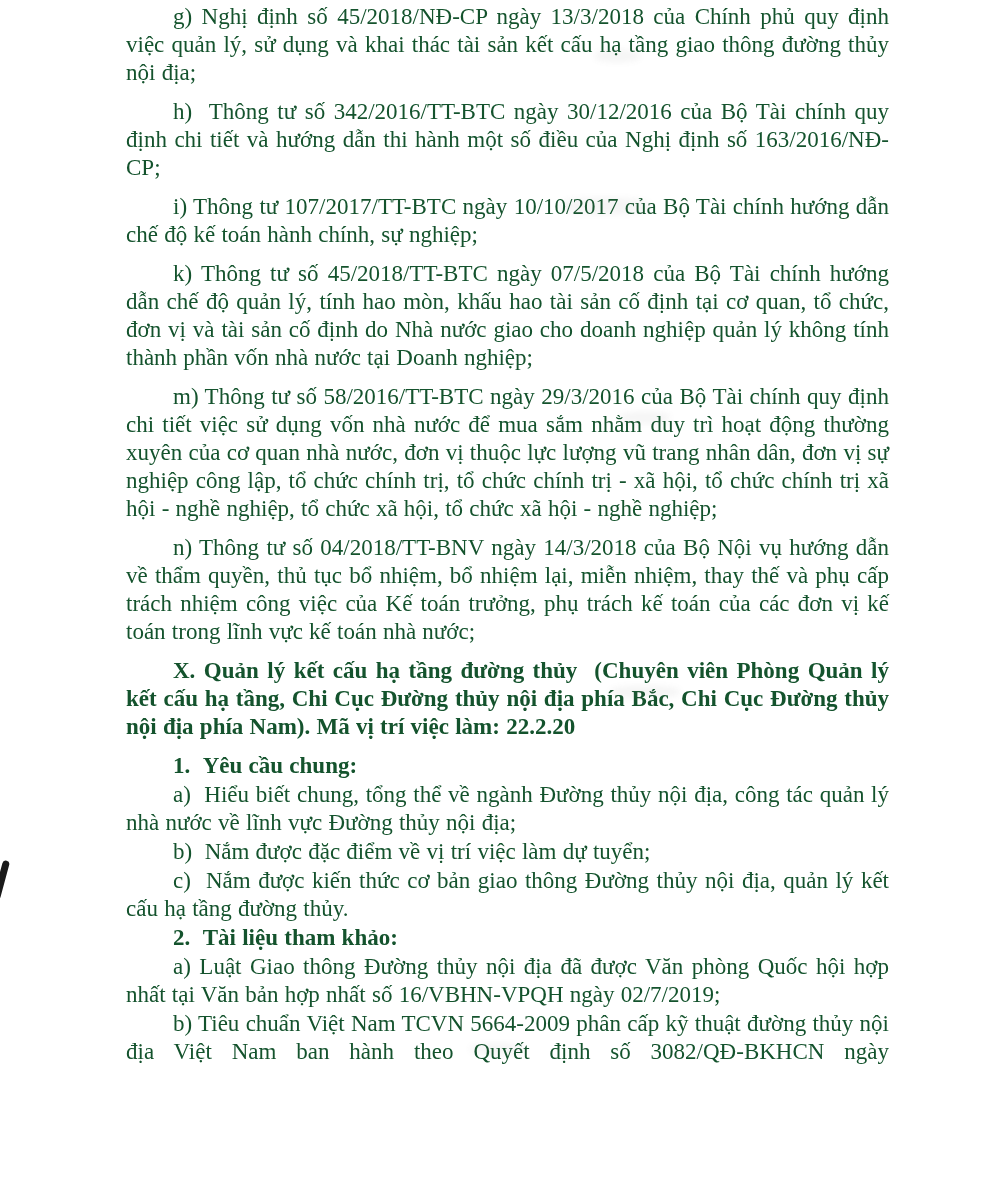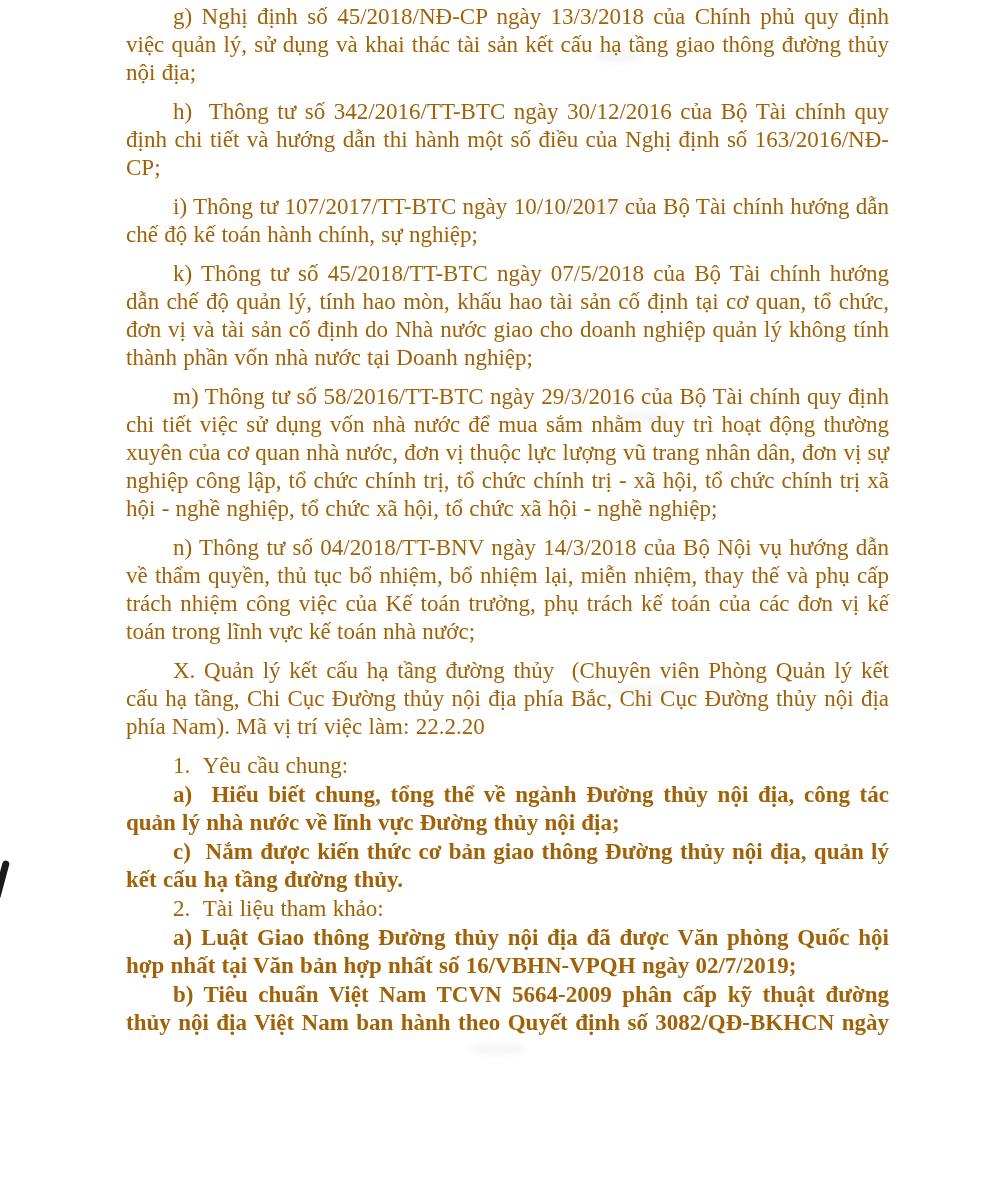--- a/index.html
+++ b/index.html
@@ -7,39 +7,39 @@
     padding: 0;
     background: #ffffff;
   }
   .page {
     position: relative;
     width: 984px;
     height: 1200px;
     background: #ffffff;
     overflow: hidden;
     font-family: "Liberation Serif", "DejaVu Serif", serif;
-    color: #a16207;
+    color: #14532d;
   }
   .textblock {
     position: absolute;
     left: 126px;
     top: 3px;
     width: 763px;
     font-size: 23px;
     line-height: 28px;
     text-align: justify;
   }
   .textblock p {
     margin: 0;
     text-indent: 47px;
     word-spacing: 0.5px;
   }
   .textblock p.para  { margin-bottom: 11px; }
-  .textblock p.tight { margin-bottom: 1px; font-weight: bold; }
-  .textblock p.bold  { font-weight: normal; }
+  .textblock p.tight { margin-bottom: 1px; }
+  .textblock p.bold  { font-weight: bold; }
   .textblock p.justify-last { text-align-last: justify; }
 
   
   .ink-streak {
     position: absolute;
     left: -2px;
     top: 860px;
     width: 7px;
     height: 40px;
     background: #1a1a1a;
@@ -67,20 +67,21 @@
   <div class="textblock">
     <p class="para">g) Nghị định số 45/2018/NĐ-CP ngày 13/3/2018 của Chính phủ quy định việc quản lý, sử dụng và khai thác tài sản kết cấu hạ tầng giao thông đường thủy nội địa;</p>
     <p class="para">h)&nbsp; Thông tư số 342/2016/TT-BTC ngày 30/12/2016 của Bộ Tài chính quy định chi tiết và hướng dẫn thi hành một số điều của Nghị định số 163/2016/NĐ-CP;</p>
     <p class="para">i) Thông tư 107/2017/TT-BTC ngày 10/10/2017 của Bộ Tài chính hướng dẫn chế độ kế toán hành chính, sự nghiệp;</p>
     <p class="para">k) Thông tư số 45/2018/TT-BTC ngày 07/5/2018 của Bộ Tài chính hướng dẫn chế độ quản lý, tính hao mòn, khấu hao tài sản cố định tại cơ quan, tổ chức, đơn vị và tài sản cố định do Nhà nước giao cho doanh nghiệp quản lý không tính thành phần vốn nhà nước tại Doanh nghiệp;</p>
     <p class="para">m) Thông tư số 58/2016/TT-BTC ngày 29/3/2016 của Bộ Tài chính quy định chi tiết việc sử dụng vốn nhà nước để mua sắm nhằm duy trì hoạt động thường xuyên của cơ quan nhà nước, đơn vị thuộc lực lượng vũ trang nhân dân, đơn vị sự nghiệp công lập, tổ chức chính trị, tổ chức chính trị - xã hội, tổ chức chính trị xã hội - nghề nghiệp, tổ chức xã hội, tổ chức xã hội - nghề nghiệp;</p>
     <p class="para">n) Thông tư số 04/2018/TT-BNV ngày 14/3/2018 của Bộ Nội vụ hướng dẫn về thẩm quyền, thủ tục bổ nhiệm, bổ nhiệm lại, miễn nhiệm, thay thế và phụ cấp trách nhiệm công việc của Kế toán trưởng, phụ trách kế toán của các đơn vị kế toán trong lĩnh vực kế toán nhà nước;</p>
     <p class="para bold">X. Quản lý kết cấu hạ tầng đường thủy&nbsp; (Chuyên viên Phòng Quản lý kết cấu hạ tầng, Chi Cục Đường thủy nội địa phía Bắc, Chi Cục Đường thủy nội địa phía Nam). Mã vị trí việc làm: 22.2.20</p>
     <p class="tight bold">1.&nbsp;&nbsp;Yêu cầu chung:</p>
     <p class="tight">a)&nbsp;&nbsp;Hiểu biết chung, tổng thể về ngành Đường thủy nội địa, công tác quản lý nhà nước về lĩnh vực Đường thủy nội địa;</p>
+    <p class="tight">b)&nbsp;&nbsp;Nắm được đặc điểm về vị trí việc làm dự tuyển;</p>
     <p class="tight">c)&nbsp;&nbsp;Nắm được kiến thức cơ bản giao thông Đường thủy nội địa, quản lý kết cấu hạ tầng đường thủy.</p>
     <p class="tight bold">2.&nbsp;&nbsp;Tài liệu tham khảo:</p>
     <p class="tight">a) Luật Giao thông Đường thủy nội địa đã được Văn phòng Quốc hội hợp nhất tại Văn bản hợp nhất số 16/VBHN-VPQH ngày 02/7/2019;</p>
     <p class="tight justify-last">b) Tiêu chuẩn Việt Nam TCVN 5664-2009 phân cấp kỹ thuật đường thủy nội địa Việt Nam ban hành theo Quyết định số 3082/QĐ-BKHCN ngày</p>
   </div>
 
   <div class="ink-streak"></div>
   <div class="ghost g1"></div>
   <div class="ghost g2"></div>
   <div class="ghost g3"></div>

